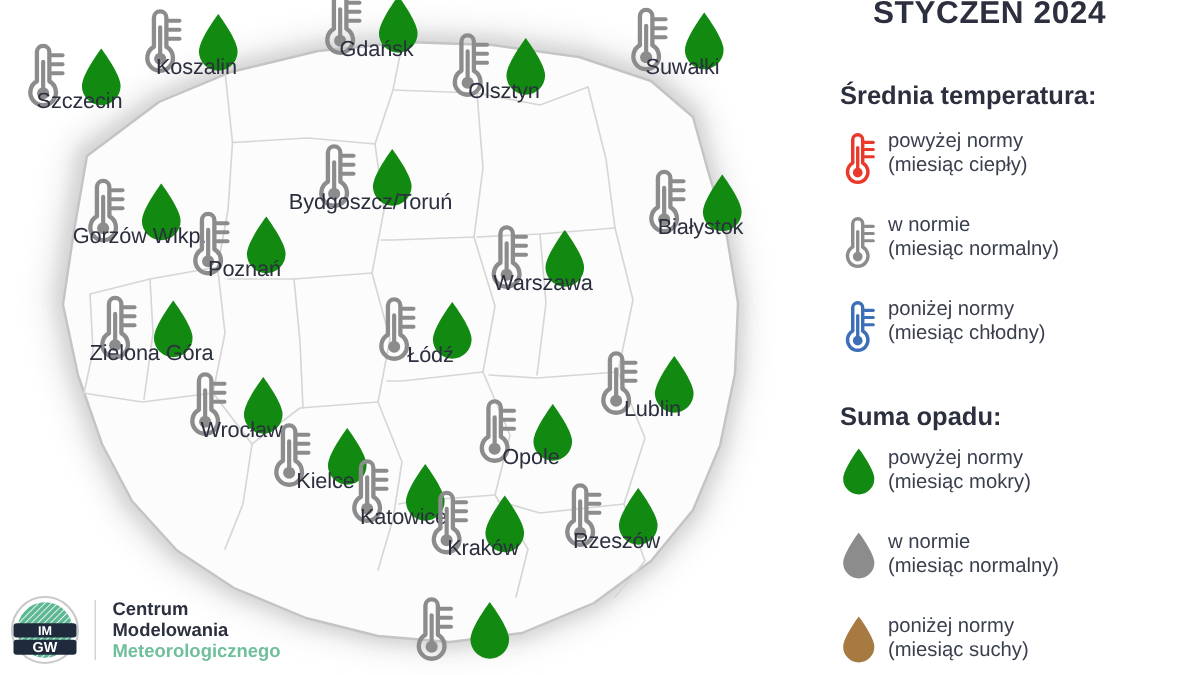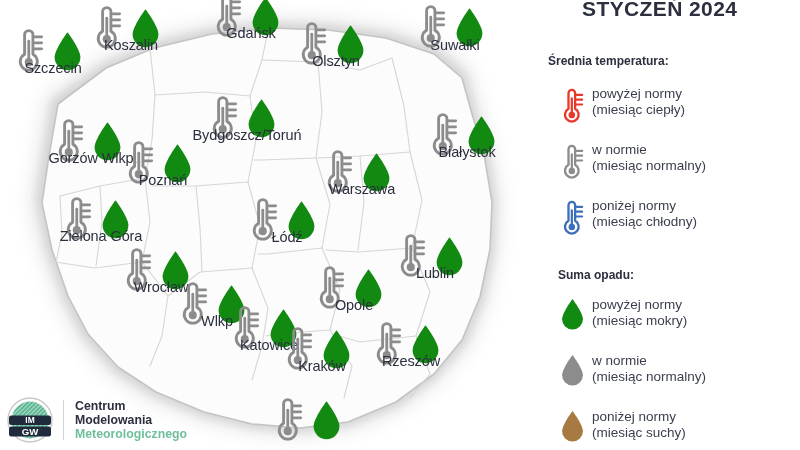--- a/index.html
+++ b/index.html
@@ -25,21 +25,21 @@
     letter-spacing:-0.1px;
   }
 
   
   #legend{position:absolute;left:530px;top:0;width:270px;height:450px;background:#fff;}
   #title{
     position:absolute;left:52px;top:-3px;
     font-size:21px;font-weight:bold;color:#2b2f3e;letter-spacing:0.4px;
   }
   .leg-head{
-    position:absolute;left:18px;font-size:12px;font-weight:bold;color:#2b2f3e;
+    position:absolute;left:30px;font-size:17px;font-weight:bold;color:#2b2f3e;
   }
   .leg-row{position:absolute;left:22px;display:flex;align-items:flex-start;}
   .leg-ico{width:40px;flex:0 0 40px;display:flex;justify-content:center;padding-top:1px;}
   .leg-txt{font-size:13.5px;line-height:16px;color:#3a3f4d;}
   .leg-txt .l2{display:block;}
 
   
   #logo-wrap{position:absolute;left:6px;top:396px;display:flex;align-items:center;}
   #logo-mark{width:48px;height:48px;flex:0 0 48px;}
   #logo-div{width:1px;height:40px;background:#cfd6d4;margin:0 11px 0 9px;}
@@ -360,21 +360,21 @@
                 <circle cx="12.8" cy="30.3" r="3.5" fill="#8c8c8c"></circle>
                 <rect x="11.6" y="11" width="2.4" height="17" rx="1.2" fill="#8c8c8c"></rect>
                 <line x1="18" y1="8.4" x2="24" y2="8.4" stroke="#8c8c8c" stroke-width="2.3" stroke-linecap="round"></line>
                 <line x1="18" y1="13.6" x2="24" y2="13.6" stroke="#8c8c8c" stroke-width="2.3" stroke-linecap="round"></line>
                 <line x1="18" y1="18.8" x2="24" y2="18.8" stroke="#8c8c8c" stroke-width="2.3" stroke-linecap="round"></line>
               </svg></span>
             <span class="drop" style="left: 38px;"><svg width="31" height="41.230000000000004" viewBox="0 0 24 32">
                 <path d="M12,1 C12,1 22,14.2 22,20.4 A10,10 0 0 1 2,20.4 C2,14.2 12,1 12,1 Z" fill="#128a12"></path>
               </svg></span>
           </div>
-          <div class="st-label" style="top: 33px;">Wlkp</div>
+          <div class="st-label" style="top: 33px;">Kielce</div>
         </div>
         <div class="station" style="left: 230px; top: 304px;">
           <div class="glyphs" style="width: 78px;">
             <span class="thermo"><svg width="30" height="46.5" viewBox="0 0 26 40">
                 <path d="M9.2,23.4 V6.6 a3.6,3.6 0 0 1 7.2,0 V23.4 a7.4,7.4 0 1 1 -7.2,0 Z" fill="none" stroke="#8c8c8c" stroke-width="2.5" stroke-linejoin="round"></path>
                 <circle cx="12.8" cy="30.3" r="3.5" fill="#8c8c8c"></circle>
                 <rect x="11.6" y="11" width="2.4" height="17" rx="1.2" fill="#8c8c8c"></rect>
                 <line x1="18" y1="8.4" x2="24" y2="8.4" stroke="#8c8c8c" stroke-width="2.3" stroke-linecap="round"></line>
                 <line x1="18" y1="13.6" x2="24" y2="13.6" stroke="#8c8c8c" stroke-width="2.3" stroke-linecap="round"></line>
                 <line x1="18" y1="18.8" x2="24" y2="18.8" stroke="#8c8c8c" stroke-width="2.3" stroke-linecap="round"></line>
@@ -497,21 +497,21 @@
               <rect x="11.6" y="11" width="2.4" height="17" rx="1.2" fill="#3d6fb8"></rect>
               <line x1="18" y1="8.4" x2="24" y2="8.4" stroke="#3d6fb8" stroke-width="2.3" stroke-linecap="round"></line>
               <line x1="18" y1="13.6" x2="24" y2="13.6" stroke="#3d6fb8" stroke-width="2.3" stroke-linecap="round"></line>
               <line x1="18" y1="18.8" x2="24" y2="18.8" stroke="#3d6fb8" stroke-width="2.3" stroke-linecap="round"></line>
             </svg>
           </div>
           <div class="leg-txt"><span>poniżej normy</span><span class="l2">(miesiąc chłodny)</span></div>
         </div>
       </div>
 
-    <div class="leg-head" style="top:268px;margin-left:10px;">Suma opadu:</div>
+    <div class="leg-head" style="top:268px;">Suma opadu:</div>
     <div id="prec-rows">
         <div class="leg-row" style="top: 297px;">
           <div class="leg-ico">
             <svg width="25" height="33.25" viewBox="0 0 24 32">
               <path d="M12,1 C12,1 22,14.2 22,20.4 A10,10 0 0 1 2,20.4 C2,14.2 12,1 12,1 Z" fill="#128a12"></path>
             </svg>
           </div>
           <div class="leg-txt"><span>powyżej normy</span><span class="l2">(miesiąc mokry)</span></div>
         </div>
         <div class="leg-row" style="top: 353px;">

